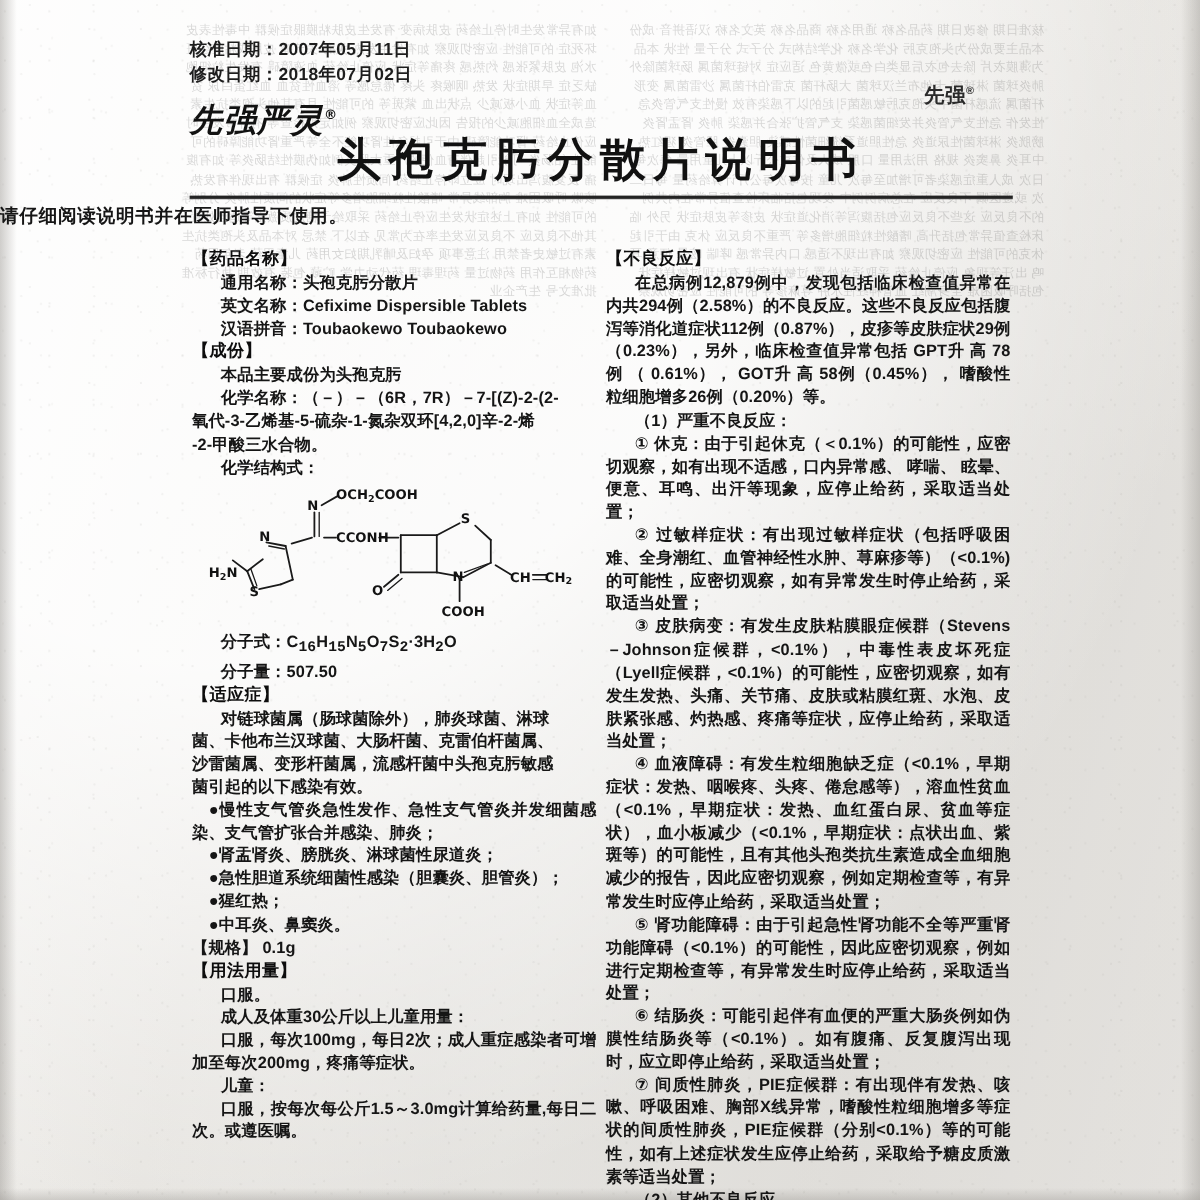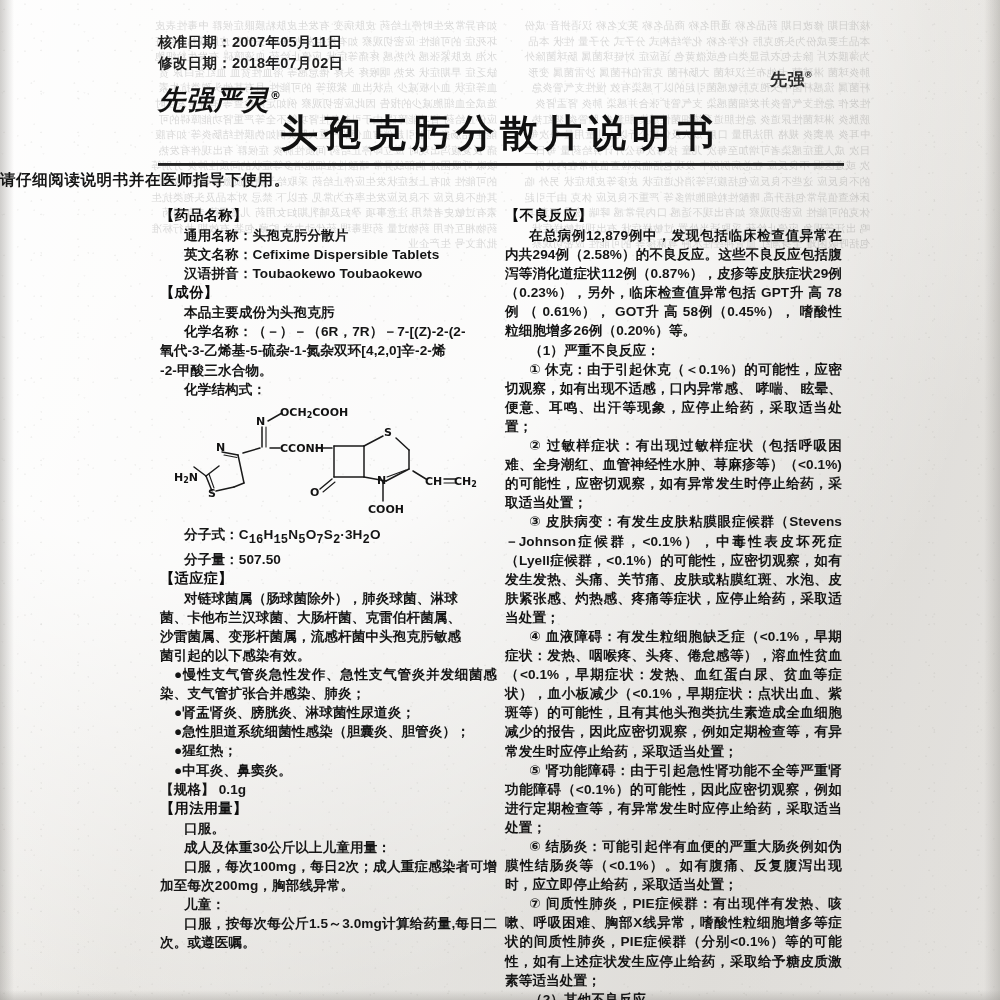--- a/index.html
+++ b/index.html
@@ -226,21 +226,21 @@
       <p class="t bul">●中耳炎、鼻窦炎。</p>
 
       <p class="t">
         <b>【规格】</b>
         <span>0.1g</span>
       </p>
 
       <div class="sec">【用法用量】</div>
       <p class="t ind">口服。</p>
       <p class="t ind">成人及体重30公斤以上儿童用量：</p>
-      <p class="t ind">口服，每次100mg，每日2次；成人重症感染者可增加至每次200mg，胸部线异常。</p>
+      <p class="t ind">口服，每次100mg，每日2次；成人重症感染者可增加至每次200mg，疼痛等症状。</p>
       <p class="t ind">儿童：</p>
       <p class="t ind">口服，按每次每公斤1.5～3.0mg计算给药量,每日二次。或遵医嘱。</p>
     </div>
 
     <div class="col" id="colR">
       <div class="sec">【不良反应】</div>
       <p class="t ind">在总病例12,879例中，发现包括临床检查值异常在内共294例（2.58%）的不良反应。这些不良反应包括腹泻等消化道症状112例（0.87%），皮疹等皮肤症状29例（0.23%），另外，临床检查值异常包括 GPT升 高 78例 （ 0.61%）， GOT升 高 58例（0.45%）， 嗜酸性粒细胞增多26例（0.20%）等。</p>
       <p class="t num">（1）严重不良反应：</p>
       <p class="t num">① 休克：由于引起休克（＜0.1%）的可能性，应密切观察，如有出现不适感，口内异常感、 哮喘、 眩晕、便意、耳鸣、出汗等现象，应停止给药，采取适当处置；</p>
       <p class="t num">② 过敏样症状：有出现过敏样症状（包括呼吸困难、全身潮红、血管神经性水肿、荨麻疹等）（&lt;0.1%)的可能性，应密切观察，如有异常发生时停止给药，采取适当处置；</p>

